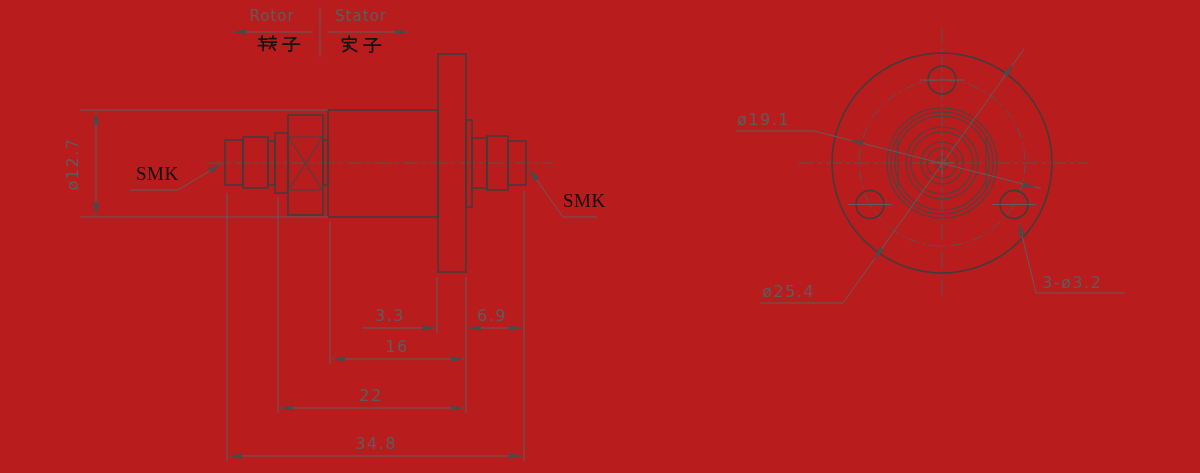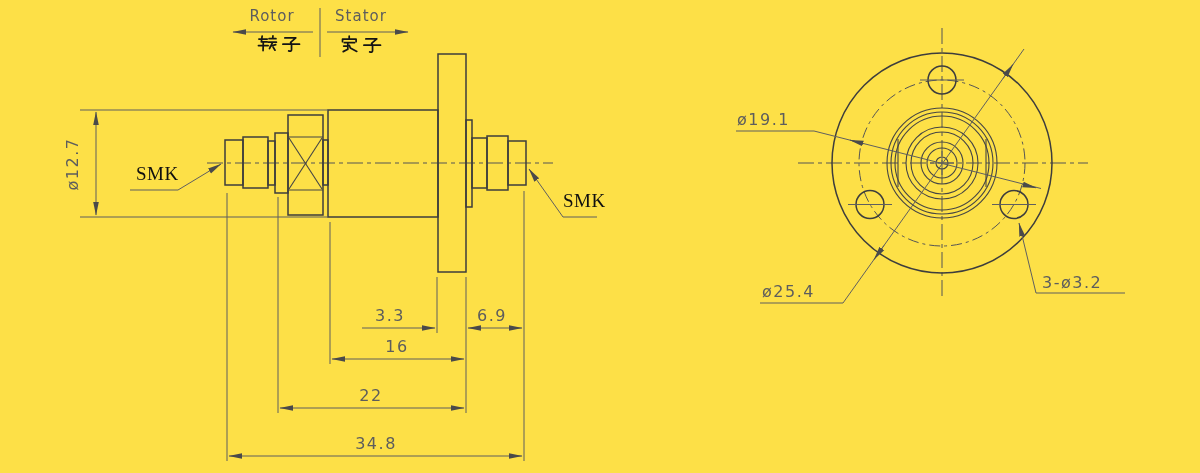--- a/index.html
+++ b/index.html
@@ -1,16 +1,16 @@
 <!DOCTYPE html>
 <html><head>
 <meta charset="utf-8">
 <style>
   html,body{margin:0;padding:0;background:#ffffff;}
-  .canvas{position:relative;width:1200px;height:473px;background:#fde047;overflow:hidden;
+  .canvas{position:relative;width:1200px;height:473px;background:#b91c1c;overflow:hidden;
           font-family:"DejaVu Sans",sans-serif;}
   svg text{user-select:none;}
   .dimtxt{font-family:"DejaVu Sans",sans-serif;font-size:16px;fill:#5d5d5d;letter-spacing:1.5px;}
   .dimtxt-sm{font-family:"DejaVu Sans",sans-serif;font-size:15px;fill:#5d5d5d;letter-spacing:1px;}
   .smk{font-family:"Liberation Serif","DejaVu Serif",serif;font-size:19px;fill:#101010;letter-spacing:0.5px;}
   .obj{stroke:#3d3d3d;stroke-width:1.5;fill:none;}
   .obj-thin{stroke:#454545;stroke-width:1.1;fill:none;}
   .thin{stroke:#5f5f5f;stroke-width:1;fill:none;}
   .cl{stroke:#555;stroke-width:1;fill:none;stroke-dasharray:16 4 4 4;}
   .bc{stroke:#555;stroke-width:1;fill:none;stroke-dasharray:11 4 3 4;}

